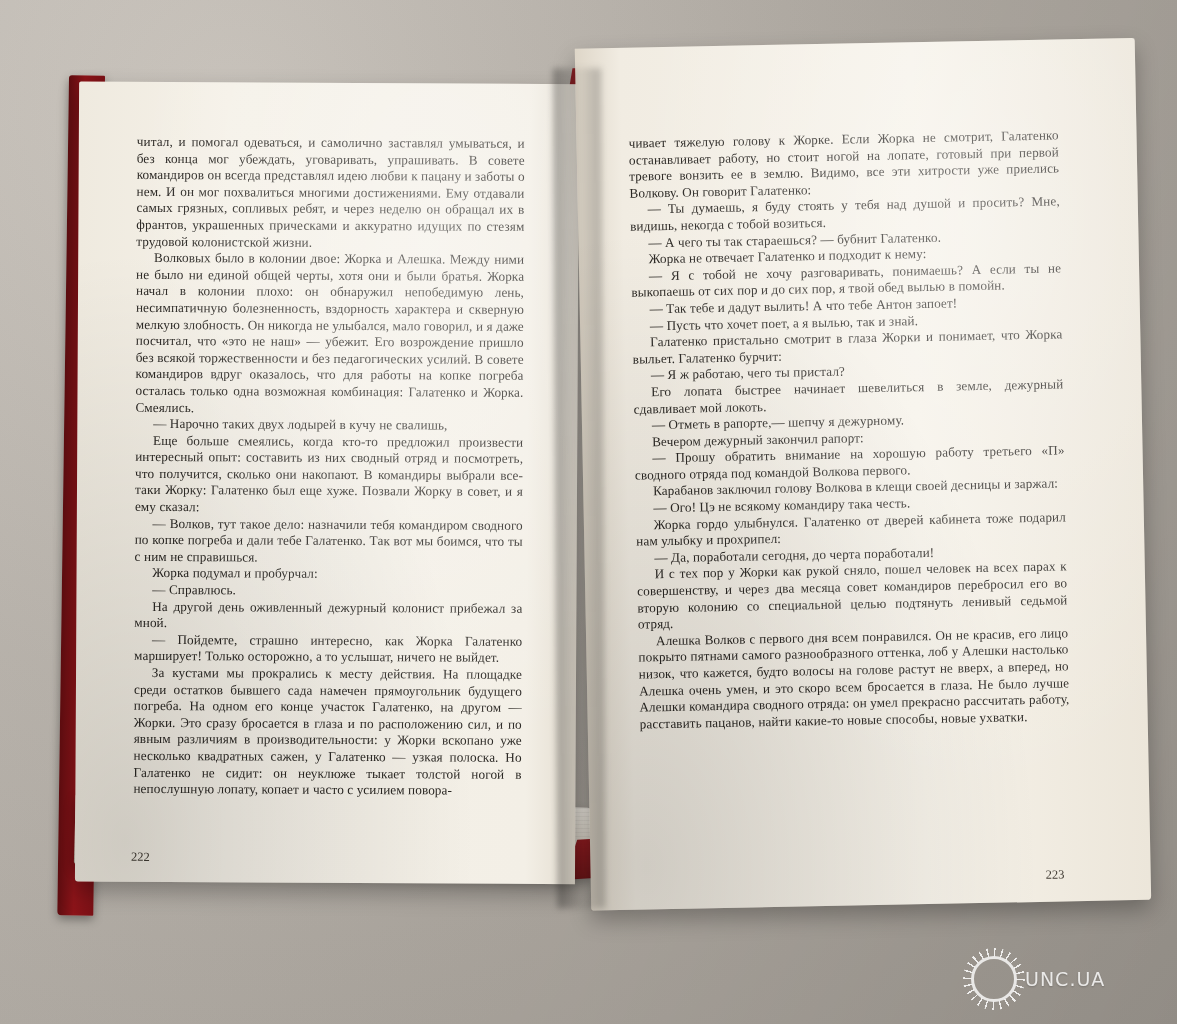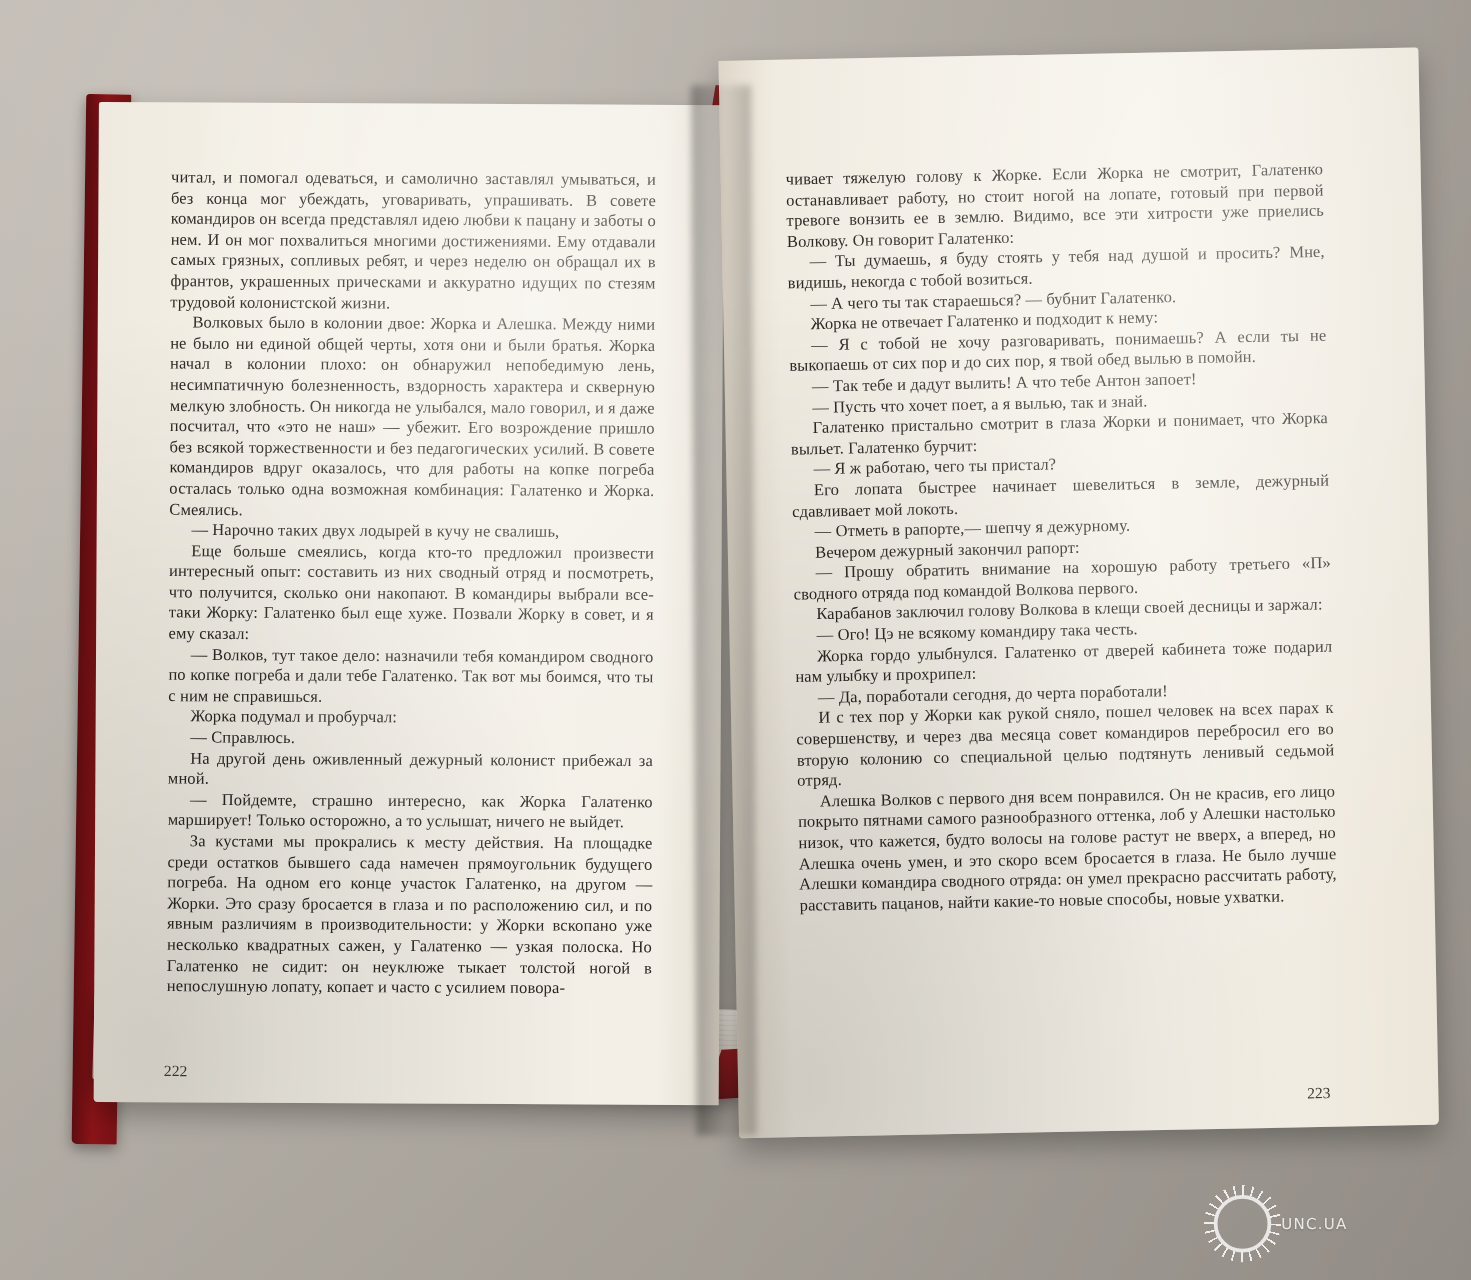--- a/index.html
+++ b/index.html
@@ -208,21 +208,21 @@
     margin: -31px 0 0 -31px;
     border-radius: 50%;
     background:
       repeating-conic-gradient(rgba(255,255,255,0.95) 0deg 3deg, rgba(255,255,255,0) 3deg 15deg);
     -webkit-mask: radial-gradient(circle, transparent 0 22px, #000 23px 31px);
             mask: radial-gradient(circle, transparent 0 22px, #000 23px 31px);
   }
   #wm-text {
     color: rgba(255,255,255,0.95);
     font-family: "DejaVu Sans", sans-serif;
-    font-size: 12px;
+    font-size: 19px;
     letter-spacing: 1px;
     text-shadow: 0 1px 2px rgba(0,0,0,0.25);
   }
 </style>
 </head>
 <body>
 
 <div id="backdrop"></div>
 
 <div id="book">

